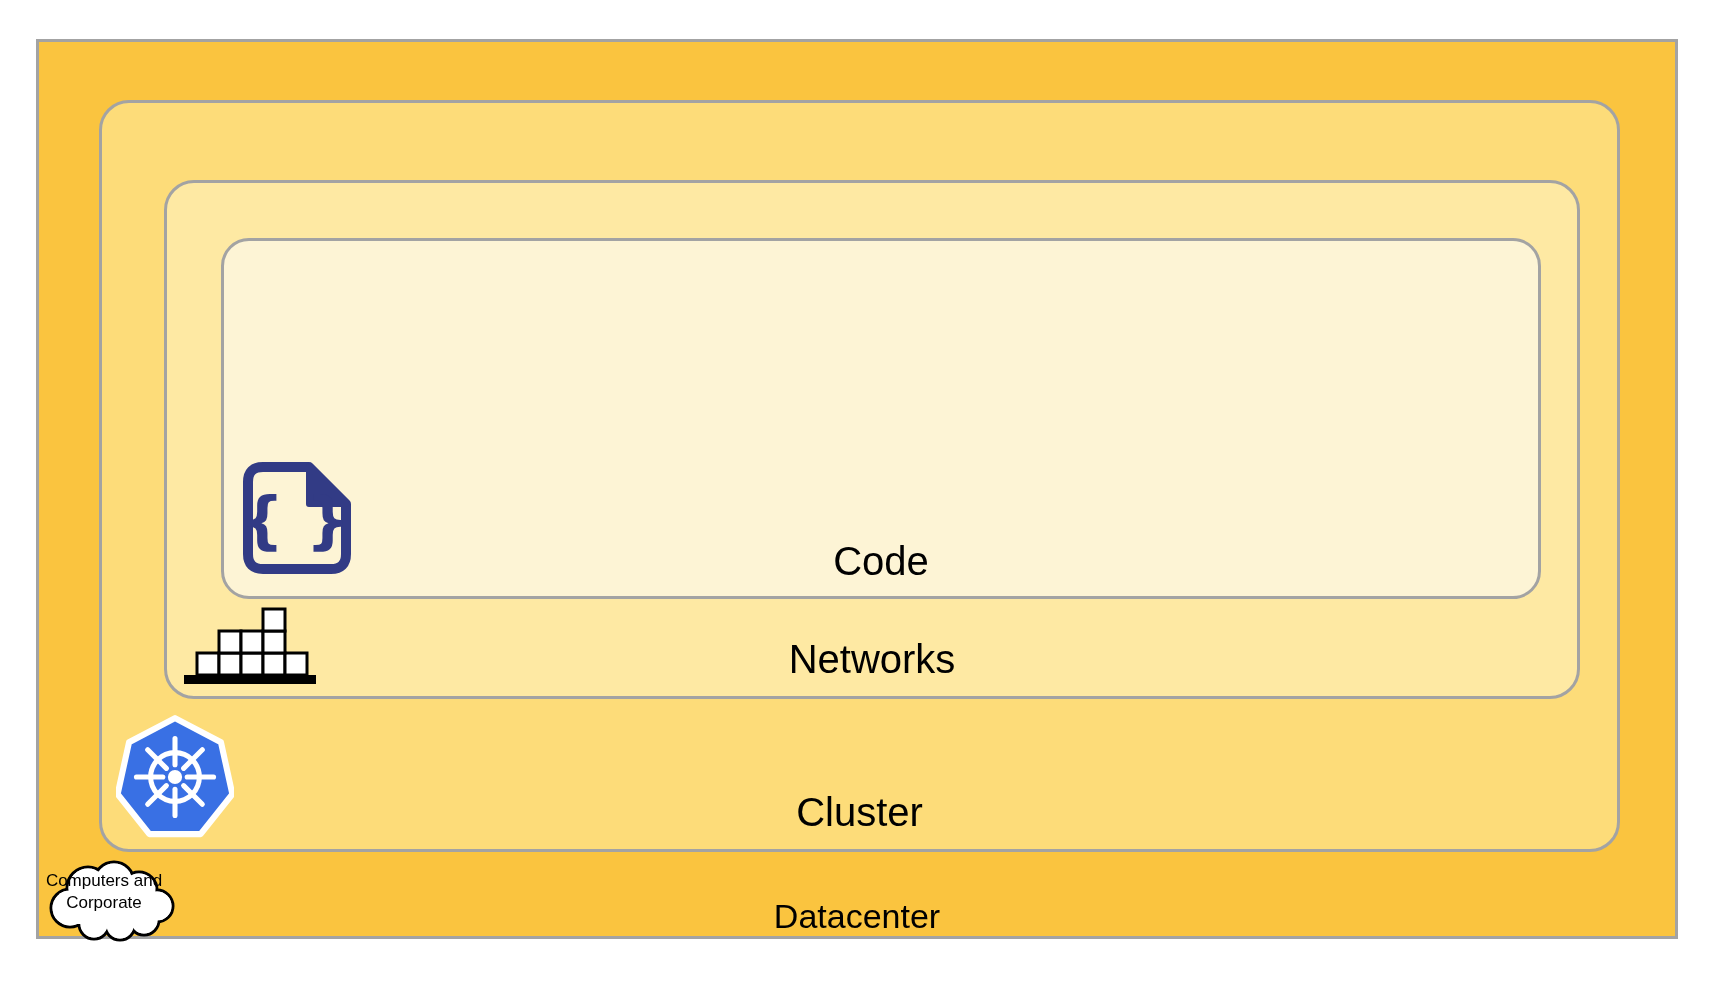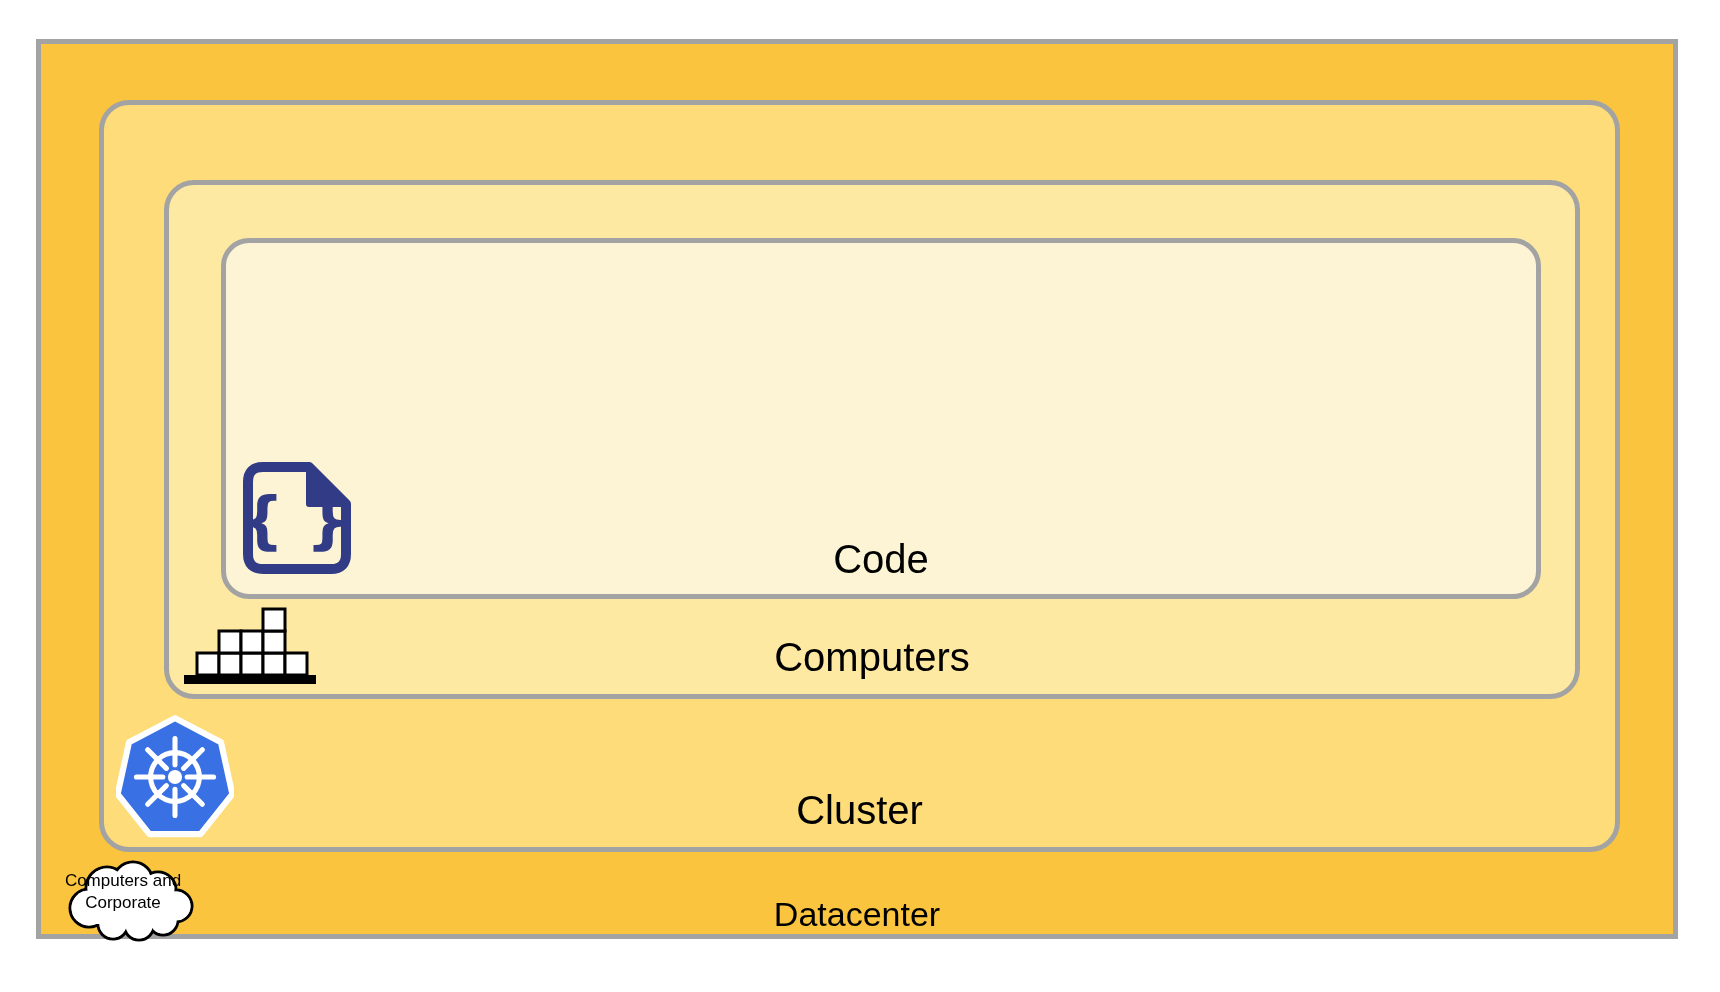--- a/index.html
+++ b/index.html
@@ -1,39 +1,39 @@
 <!DOCTYPE html>
 <html style="--dc-fill: #FAC43F; --cluster-fill: #FDDC79; --container-fill: #FEE9A3; --code-fill: #FDF4D5; --navy: #323B85; --kblue: #3970E4;"><head>
 <meta charset="utf-8">
 <style>
   html,body { margin:0; padding:0; background:#ffffff; }
   #stage {
     position:relative; width:1720px; height:992px; background:#ffffff;
     font-family:"Liberation Sans", sans-serif; color:#000; overflow:hidden;
   }
-  .box { position:absolute; box-sizing:border-box; border:5px solid #a3a3a3;text-decoration:underline; }
+  .box { position:absolute; box-sizing:border-box; border:3px solid #a3a3a3;text-decoration:underline; }
   #box-datacenter { left:36px;  top:39px;  width:1642px; height:900px; background:var(--dc-fill);        border-radius:0; }
   #box-cluster    { left:99px;  top:100px; width:1521px; height:752px; background:var(--cluster-fill);   border-radius:30px; }
   #box-container  { left:164px; top:180px; width:1416px; height:519px; background:var(--container-fill); border-radius:30px; }
   #box-code       { left:221px; top:238px; width:1320px; height:361px; background:var(--code-fill);      border-radius:28px; }
 
   .layer-label {
     position:absolute; left:0; right:0; text-align:center;
     font-size:40px; line-height:46px; color:#000; white-space:nowrap;
   }
   #label-code      { bottom:12px; }
   #label-container { bottom:14px; }
   #label-cluster   { bottom:14px;margin-top:23px; }
   #label-datacenter{ bottom:2px; font-size:34px; line-height:36px; }
 
   .icon-wrap { position:absolute; }
   #code-icon-wrap      { left:237px; top:458px; width:120px; height:120px; }
   #container-icon-wrap { left:183px; top:606px; width:134px; height:80px; }
   #k8s-icon-wrap       { left:116px; top:710px; width:118px; height:134px; }
-  #cloud-icon-wrap     { left:43px;  top:848px; width:148px; height:94px;padding-left:12px; }
+  #cloud-icon-wrap     { left:24px;  top:848px; width:148px; height:94px;padding-left:12px; }
 
   #cloud-text {
     position:absolute; left:0; right:0; top:22px; text-align:center;
     font-size:17px; line-height:22px; color:#000;
   }
   svg { display:block; width:100%; height:100%; }
   .brace-text {
     font-family:"DejaVu Sans", sans-serif; font-weight:bold; font-size:62px;
   }
 </style>
@@ -47,21 +47,21 @@
       <br>
       <span>Datacenter</span>
     </div>
   </div>
 
   <div class="box" id="box-cluster">
     <div class="layer-label" id="label-cluster">Cluster</div>
   </div>
 
   <div class="box" id="box-container">
-    <div class="layer-label" id="label-container">Computers</div>
+    <div class="layer-label" id="label-container">Networks</div>
   </div>
 
   <div class="box" id="box-code">
     <div class="layer-label" id="label-code">Code</div>
   </div>
 
   <div class="icon-wrap" id="code-icon-wrap">
     <svg viewBox="0 0 120 120">
       <path d="M 72 9 H 26 Q 11 9 11 24 V 96 Q 11 111 26 111 H 94 Q 109 111 109 96 V 46 Z" style="fill:none; stroke:var(--navy); stroke-width:10; stroke-linejoin:round;"></path>
       <path d="M 72 9 L 109 46 L 72 46 Z" style="fill:var(--navy); stroke:var(--navy); stroke-width:6; stroke-linejoin:round;"></path>

